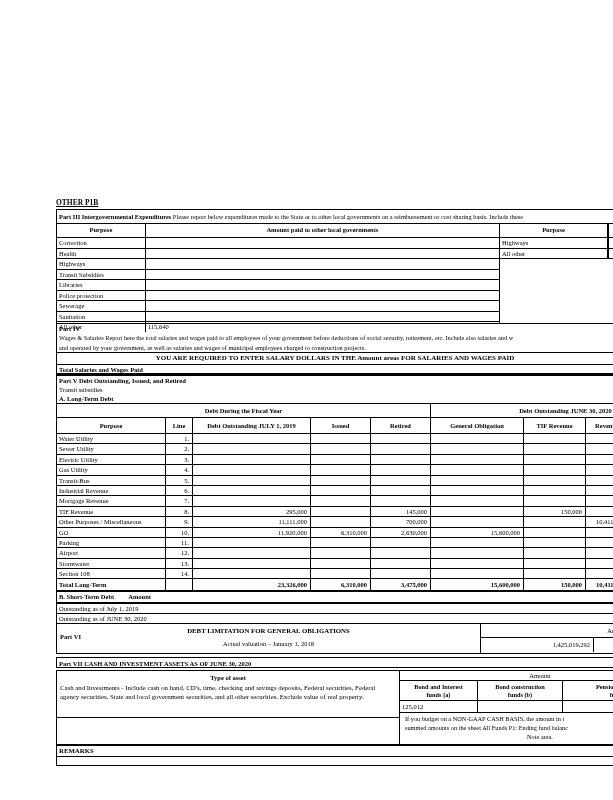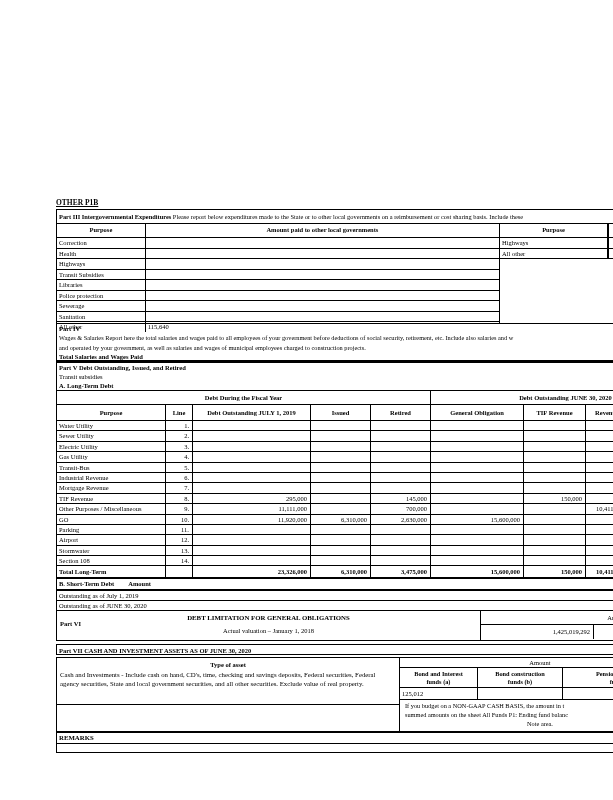--- a/index.html
+++ b/index.html
@@ -164,20 +164,21 @@
         <div class="r" style="border-left:1px solid #000;"></div>
         <div class="r" style="border-left:1px solid #000;"></div>
       </div>
     </div>
   </div>
 
   <div id="p4" class="tbl" style="border-top:none;">
     <div id="p4-lab">Part IV</div>
     <div class="pline">Wages &amp; Salaries Report here the total salaries and wages paid to all employees of your government before deductions of social security, retirement, etc. Include also salaries and w</div>
     <div class="pline">and operated by your government, as well as salaries and wages of municipal employees charged to construction projects.</div>
+    <div id="p4-notice">YOU ARE REQUIRED TO ENTER SALARY DOLLARS IN THE Amount areas FOR SALARIES AND WAGES PAID</div>
     <div id="p4-total">Total Salaries and Wages Paid</div>
   </div>
 
   <div id="p5-labels">
     <div class="bold">Part V  Debt Outstanding, Issued, and Retired</div>
     <div>Transit subsidies</div>
     <div class="bold">A. Long-Term Debt</div>
   </div>
 
   <div id="lt" class="tbl">

